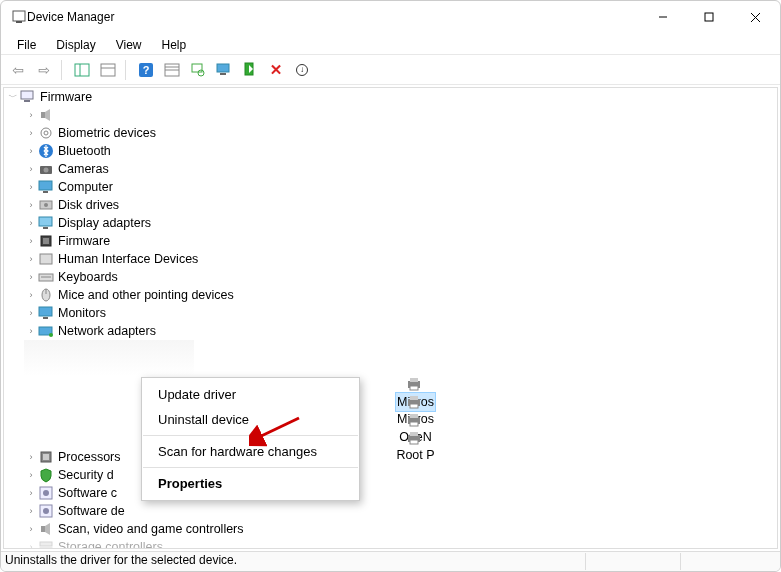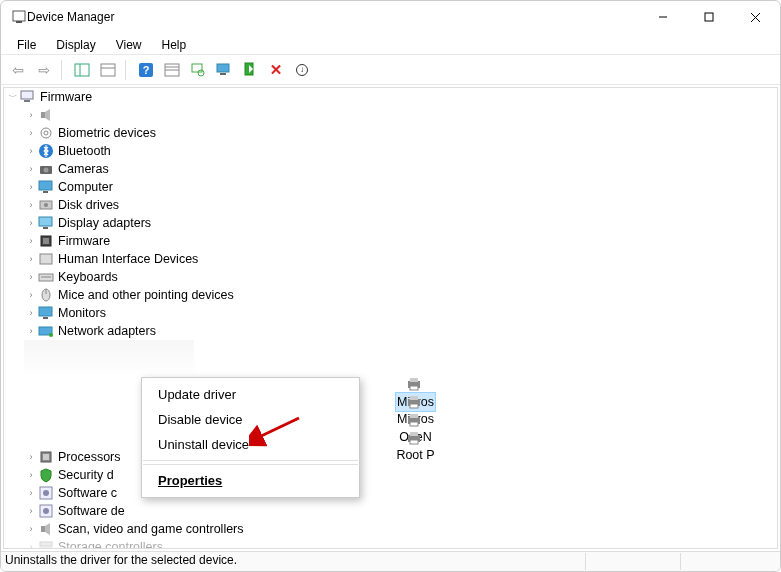--- a/index.html
+++ b/index.html
@@ -17,21 +17,21 @@
   .twisty { width:14px; text-align:center; color:#777; font-size:9px;}
   .icon { width:16px; height:16px; margin-right:4px; display:flex; align-items:center; justify-content:center; font-size:12px;}
   .indent0 { padding-left:2px; }
   .indent1 { padding-left:20px; }
   .indent2 { padding-left:50px;flex-direction:column; }
   .gap { height:36px; background:linear-gradient(#f6f6f6,#fff); margin-left:20px; width:170px;}
   .sel { background:#cce8ff; border:1px solid #99d1ff; padding:0 1px;}
   .ctxmenu { position:absolute; left:140px; top:376px; width:219px; background:#fff; border:1px solid #ccc; box-shadow:2px 3px 8px rgba(0,0,0,.25); padding:4px 0; font-size:13px; z-index:10;}
   .ctxitem { padding:5px 16px; }
   .ctxsep { border-top:1px solid #e0e0e0; margin:3px 1px; }
-  .bold { font-weight:700;text-decoration:underline; }
+  .bold { font-weight:700; }
   .statusbar { position:absolute; left:0; right:0; bottom:0; height:20px; border-top:1px solid #ddd; font-size:12px; padding:1px 4px; display:flex; align-items:center; background:#fafafa;}
   .statcell { border-right:1px solid #ddd; height:100%; }
   .arrow { position:absolute; left:248px; top:413px; z-index:20; }
   svg.ico { width:16px; height:16px; }
 </style>
 </head>
 <body>
 
 <div class="titlebar">
   <span class="title">
@@ -370,23 +370,23 @@
             <rect x="2" y="9" width="12" height="4" fill="#ccc" stroke="#888"></rect>
           </svg>
         </span>
         <span>Storage controllers</span>
       </div>
     </div>
 </div>
 
 <div class="ctxmenu">
   <div class="ctxitem">Update driver</div>
-  <div class="ctxitem">Disable device</div>
   <div class="ctxitem">Uninstall device</div>
   <div class="ctxsep"></div>
+  <div class="ctxitem">Scan for hardware changes</div>
   <div class="ctxsep"></div>
   <div class="ctxitem bold">Properties</div>
 </div>
 
 <svg class="arrow" width="56" height="36">
   <defs>
       <marker id="ah" markerWidth="8" markerHeight="8" refX="2" refY="4" orient="auto">
         <polygon points="0,0 8,4 0,8" fill="#cc0000"></polygon>
       </marker>
     </defs>

